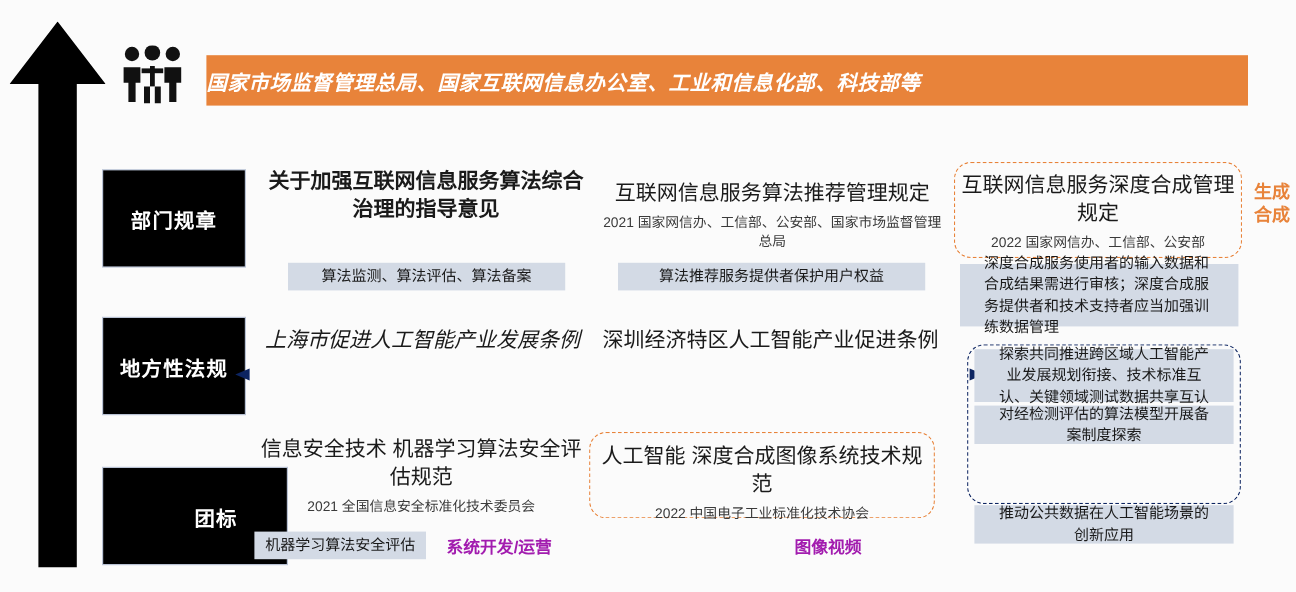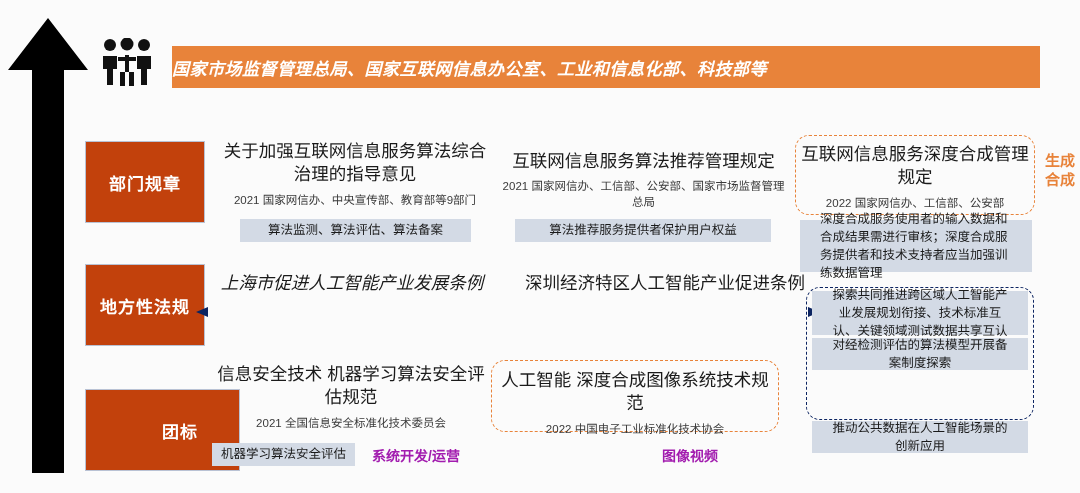--- a/index.html
+++ b/index.html
@@ -27,21 +27,21 @@
     position:absolute;left:172px;top:46px;width:868px;height:42px;
     background:#e8833a;display:flex;align-items:center;justify-content:flex-start;
   }
   .banner-text{
     color:#ffffff;font-size:17px;font-weight:bold;font-style:italic;
     letter-spacing:.5px;white-space:nowrap;
   }
 
   
   .rowlabel{
-    position:absolute;background:#c2410c;color:#fff;
+    position:absolute;background:#000000;color:#fff;
     display:flex;align-items:center;justify-content:center;
     font-size:17px;font-weight:bold;letter-spacing:1px;
     box-shadow:0 0 0 1px #b9c2d4;
   }
   .rowlabel.r1{left:86px;top:142px;width:118px;height:80px;}
   .rowlabel.r2{left:86px;top:265px;width:118px;height:80px;}
   .rowlabel.r3{left:86px;top:390px;width:118px;height:80px;padding-left:35px;}
 
   
   .doc{position:absolute;text-align:center;}
@@ -113,23 +113,22 @@
   </div>
 
   <div class="banner">
     <span class="banner-text">国家市场监督管理总局、国家互联网信息办公室、工业和信息化部、科技部等</span>
   </div>
 
   <div class="rowlabel r1">
     <span>部门规章</span>
   </div>
 
-  <div class="doc" style="left:216px;top:140px;width:278px;">
+  <div class="doc" style="left:216px;top:140px;width:278px;font-weight:bold;">
     <div class="doc-title">关于加强互联网信息服务算法综合治理的指导意见</div>
-    <div class="doc-meta">2021 国家网信办、中央宣传部、教育部等9部门</div>
   </div>
   <div class="chip" style="left:240px;top:219px;width:231px;height:23px;">算法监测、算法评估、算法备案</div>
 
   <div class="doc" style="left:500px;top:150px;width:287px;">
     <div class="doc-title">互联网信息服务算法推荐管理规定</div>
     <div class="doc-meta">2021 国家网信办、工信部、公安部、国家市场监督管理总局</div>
   </div>
   <div class="chip" style="left:515px;top:219px;width:256px;height:23px;">算法推荐服务提供者保护用户权益</div>
 
   <div class="dash-orange" style="left:795px;top:135px;width:240px;height:80px;"></div>
@@ -144,21 +143,21 @@
     <div>合成</div>
   </div>
 
   <div class="rowlabel r2">
     <span>地方性法规</span>
   </div>
 
   <div class="doc" style="left:212px;top:272px;width:280px;font-style:italic;">
     <div class="doc-title">上海市促进人工智能产业发展条例</div>
   </div>
-  <div class="doc" style="left:494px;top:272px;width:296px;margin-left:23px;">
+  <div class="doc" style="left:494px;top:272px;width:296px;">
     <div class="doc-title">深圳经济特区人工智能产业促进条例</div>
   </div>
 
   <div class="connector">
     <svg width="624" height="14" viewBox="0 0 624 14" xmlns="http://www.w3.org/2000/svg">
       <defs>
         <linearGradient id="lg" x1="0" y1="0" x2="1" y2="0">
           <stop offset="0%" stop-color="#0c2461"></stop>
           <stop offset="50%" stop-color="#9aa7c4"></stop>
           <stop offset="100%" stop-color="#0c2461"></stop>

